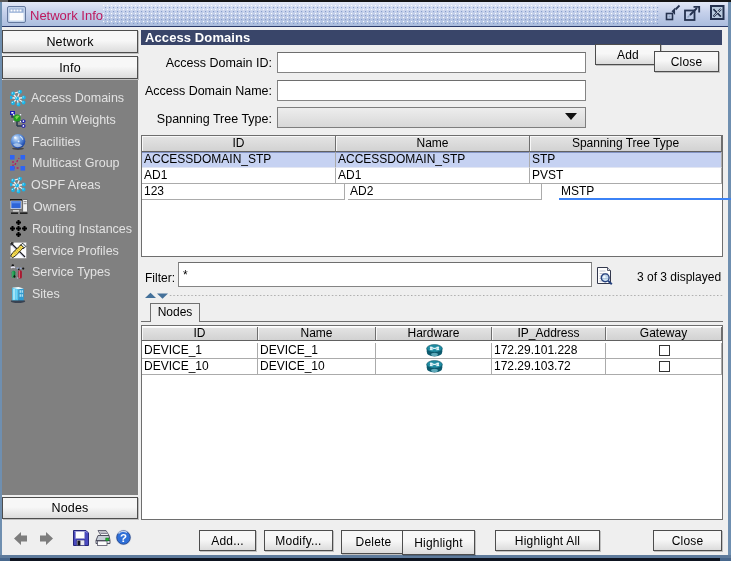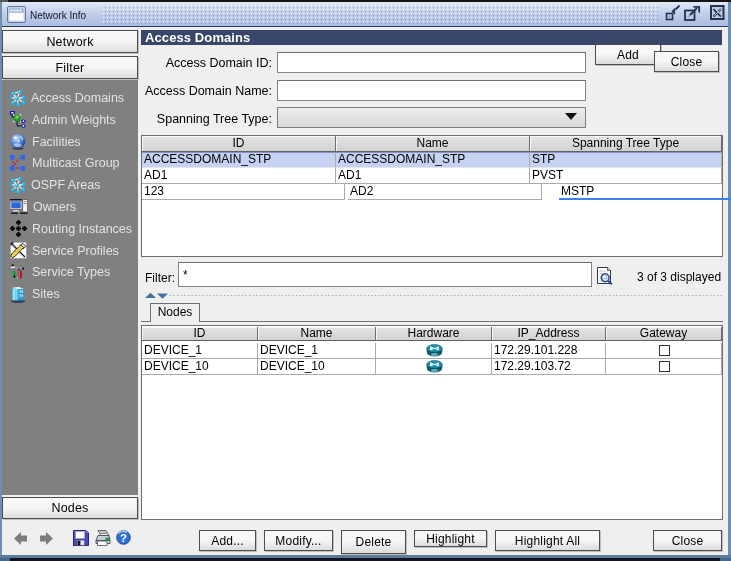--- a/index.html
+++ b/index.html
@@ -36,41 +36,41 @@
 
 <svg class="abs" style="left:7px;top:6px" width="19" height="17">
   <rect x="0.5" y="0.5" width="18" height="16" rx="1.5" fill="#C2D2EA" stroke="#64789E"></rect>
   <rect x="2.5" y="2.5" width="14" height="4" fill="#96AED4"></rect>
   <rect x="3.5" y="3.5" width="2" height="2" fill="#fff"></rect>
     <rect x="6.5" y="3.5" width="2" height="2" fill="#fff"></rect>
     <rect x="9.5" y="3.5" width="2" height="2" fill="#fff"></rect>
     <rect x="12.5" y="3.5" width="2" height="2" fill="#fff"></rect>
   <rect x="2.5" y="7" width="14" height="7.5" fill="#FDFDFD"></rect>
 </svg>
-<div class="abs" style="left:30px;top:4px;height:22px;display:flex;align-items:center;font-size:10px;color:#0f172a">Network Info</div>
+<div class="abs" style="left:30px;top:4px;height:22px;display:flex;align-items:center;font-size:13px;color:#be185d">Network Info</div>
 
 <svg class="abs" style="left:664px;top:4px" width="62" height="18">
 
   <rect x="2.5" y="9.5" width="6" height="6" fill="none" stroke="#25324F" stroke-width="1.6"></rect>
   <rect x="4.6" y="11.6" width="1.8" height="1.8" fill="#8FA6C2"></rect>
   <path d="M8.5 9 L13.5 9 L8.5 4 Z" fill="#25324F" transform="rotate(45 10 7)"></path>
   <path d="M11.5 5.5 L15.5 1.5" stroke="#25324F" stroke-width="1.8"></path>
 
   <rect x="21" y="6.5" width="9.5" height="9.5" fill="none" stroke="#25324F" stroke-width="1.8"></rect>
   <path d="M23.5 13.5 L28 9" stroke="#8FA6C2" stroke-width="1.4"></path>
   <path d="M26 11 L33 4" stroke="#25324F" stroke-width="1.8"></path>
   <path d="M29.5 2.8 L35.2 2.8 L35.2 8.5" fill="none" stroke="#25324F" stroke-width="1.8"></path>
 
   <rect x="47" y="2" width="12.5" height="13" fill="#B9CBDF" stroke="#25324F" stroke-width="2"></rect>
   <path d="M49.5 5 L57 12.5 M57 5 L49.5 12.5" stroke="#25324F" stroke-width="2"></path>
   <path d="M50.2 4.3 L57.7 11.8 M57.7 4.3 L50.2 11.8" stroke="#D9E4EE" stroke-width="0.8"></path>
 </svg>
 
 <div class="btn" style="left:2px;top:30px;width:136px;height:23px;font-size:12.5px">Network</div>
-<div class="btn" style="left:2px;top:56px;width:136px;height:23px;font-size:12.5px">Filter</div>
+<div class="btn" style="left:2px;top:56px;width:136px;height:23px;font-size:12.5px">Info</div>
 <div class="abs" style="left:2px;top:80px;width:137px;height:415px;background:#808080;border-right:1px solid #F2F2F2"></div>
 
 <div id="items">
     <div class="sideitem" style="top:87px">
       <svg width="16" height="17" viewBox="0 0 16 17">
   <g stroke="#593F33" stroke-width="0.6" opacity="0.5">
    <line x1="7.4" y1="9" x2="3.4" y2="4"></line>
           <line x1="7.4" y1="9" x2="10.4" y2="2"></line>
    <line x1="7.4" y1="9" x2="14.2" y2="8"></line>
           <line x1="7.4" y1="9" x2="14.2" y2="13"></line>
@@ -443,15 +443,15 @@
     <div class="cell" style="left:606px;top:358.5px;width:116px;height:16px;border-bottom:1px solid #ABABAB">
       <div style="width:100%;display:flex;justify-content:center">
         <div style="width:11px;height:11px;background:#fff;border:1px solid #333"></div>
       </div>
     </div>
   </div>
 
 <div class="btn" style="left:199px;top:530px;width:57px;height:21px">Add...</div>
 <div class="btn" style="left:264px;top:530px;width:69px;height:21px">Modify...</div>
 <div class="btn" style="left:341px;top:530px;width:65px;height:24px">Delete</div>
-<div class="btn" style="left:414px;top:530px;width:73px;height:17px">Highlight</div>
+<div class="btn" style="left:402px;top:530px;width:73px;height:25px">Highlight</div>
 <div class="btn" style="left:495px;top:530px;width:105px;height:21px">Highlight All</div>
 <div class="btn" style="left:653px;top:530px;width:69px;height:21px">Close</div>
 
 </body></html>

